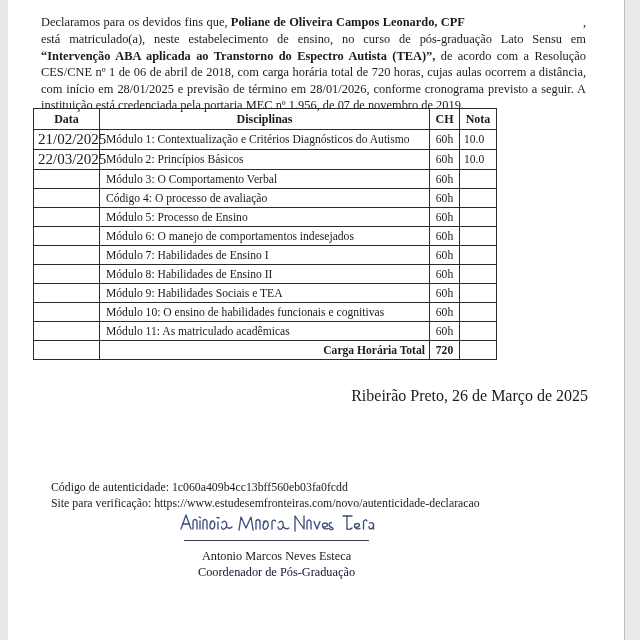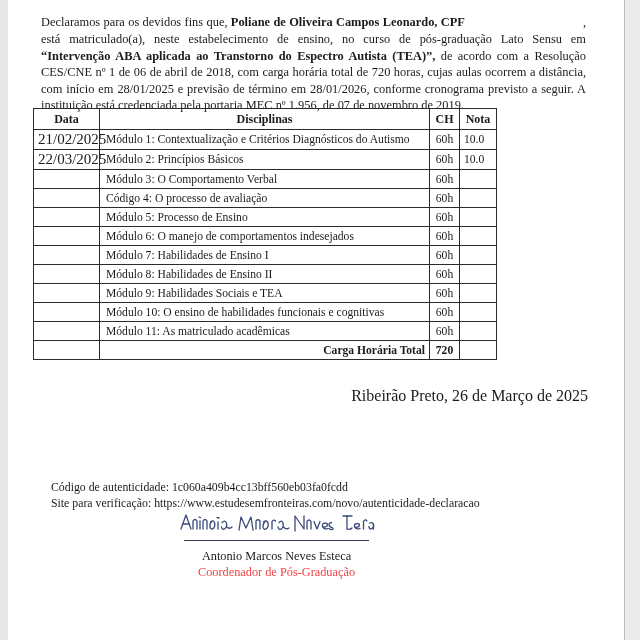--- a/index.html
+++ b/index.html
@@ -142,21 +142,21 @@
     margin: 1px auto 7px auto;
   }
   .sig-name {
     font-size: 12.3px;
     line-height: 16px;
     color: #1b1b1b;
   }
   .sig-role {
     font-size: 12.3px;
     line-height: 16px;
-    color: #ef4444;
+    color: #0f172a;
   }
 </style>
 </head>
 <body>
 
 <div class="page">
   <div class="sheet">
 
     <p class="intro"><span>Declaramos para os devidos fins que, </span><b>Poliane de Oliveira Campos Leonardo, CPF</b><span class="cpf-blank"></span><span>, está matriculado(a), neste estabelecimento de ensino, no curso de pós-graduação Lato Sensu em </span><b>“Intervenção ABA aplicada ao Transtorno do Espectro Autista (TEA)”,</b><span> de acordo com a Resolução CES/CNE nº 1 de 06 de abril de 2018, com carga horária total de 720 horas, cujas aulas ocorrem a distância, com início em 28/01/2025 e previsão de término em 28/01/2026, conforme cronograma previsto a seguir. A instituição está credenciada pela portaria MEC nº 1.956, de 07 de novembro de 2019.</span></p>
 

